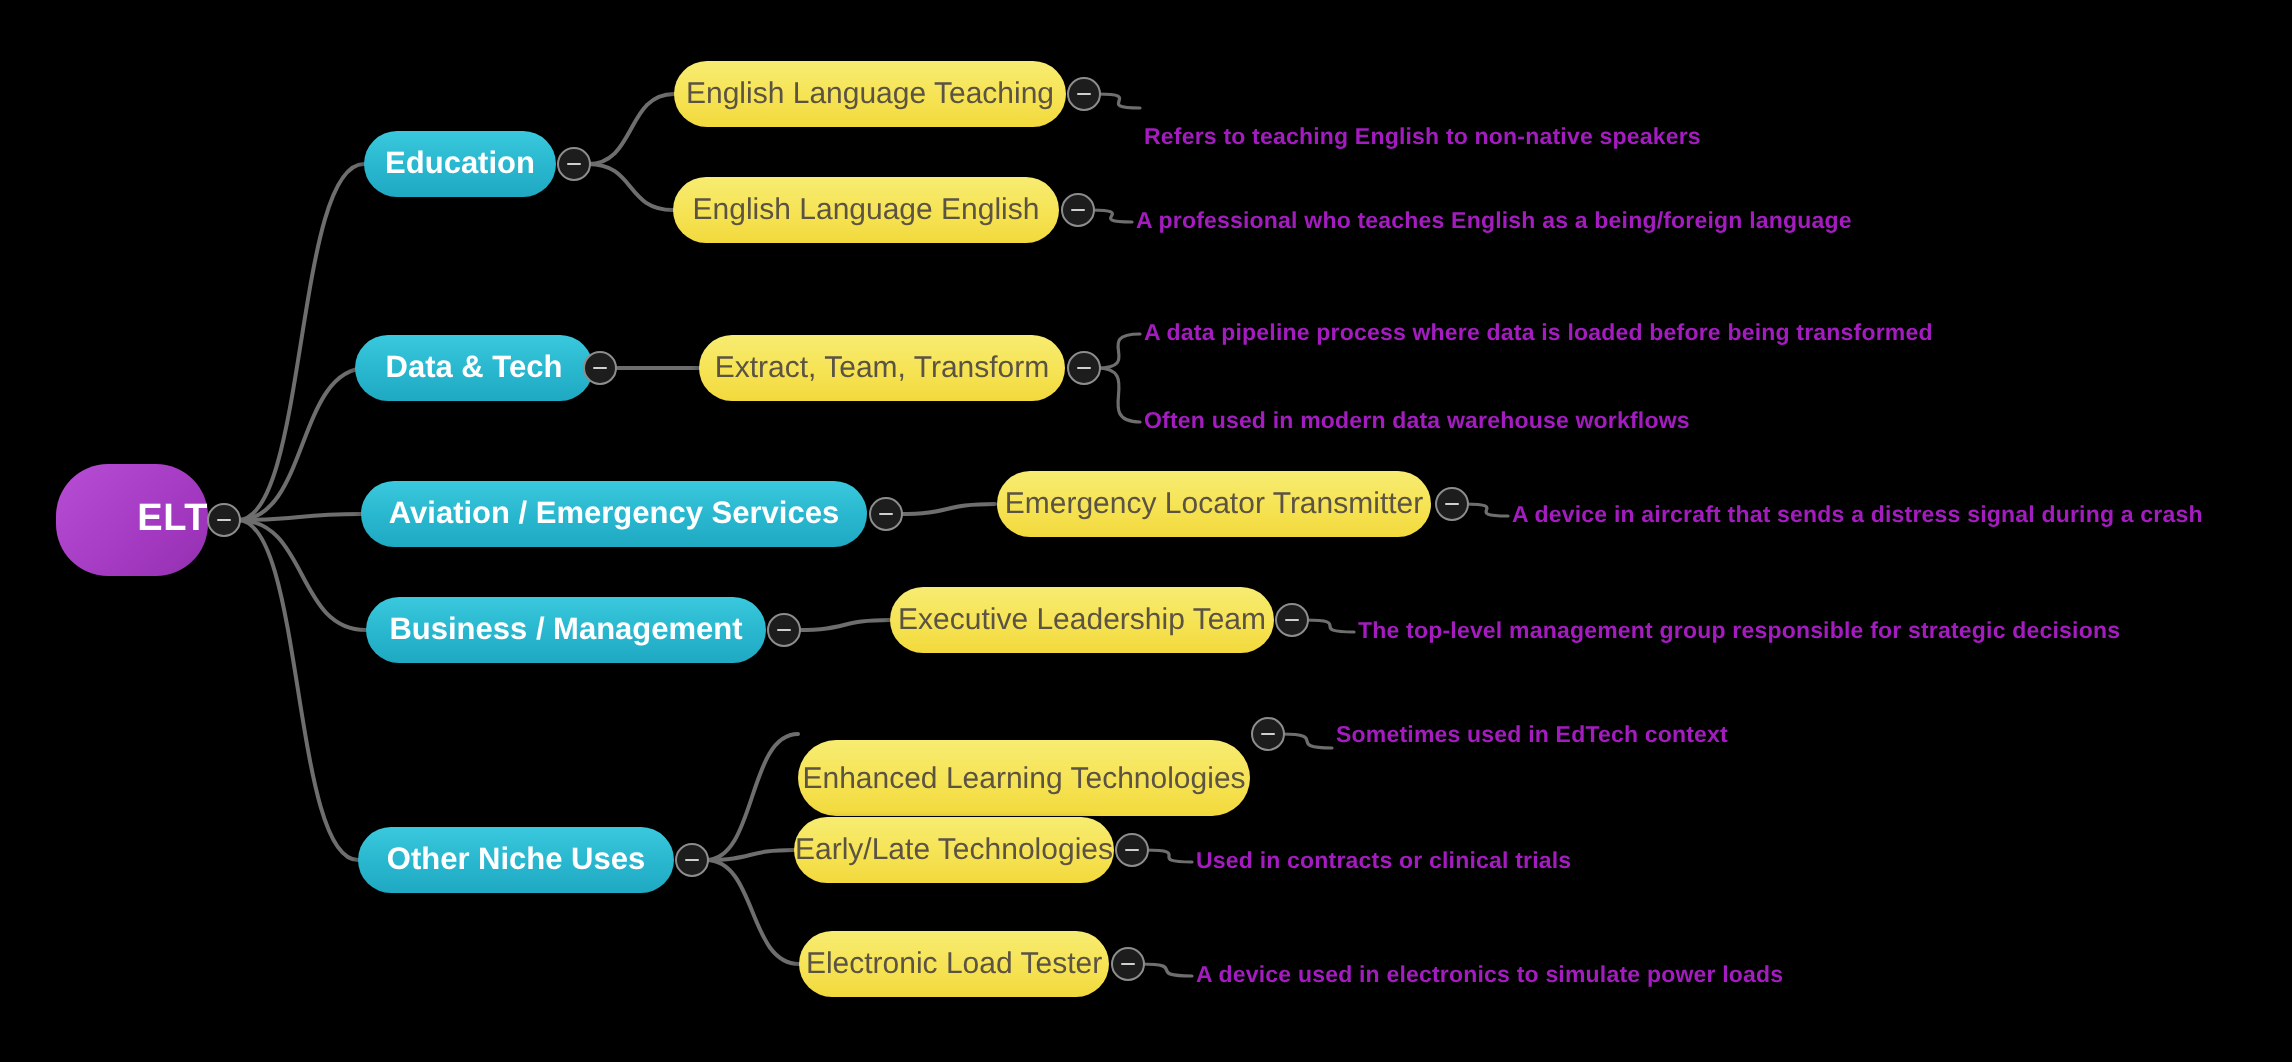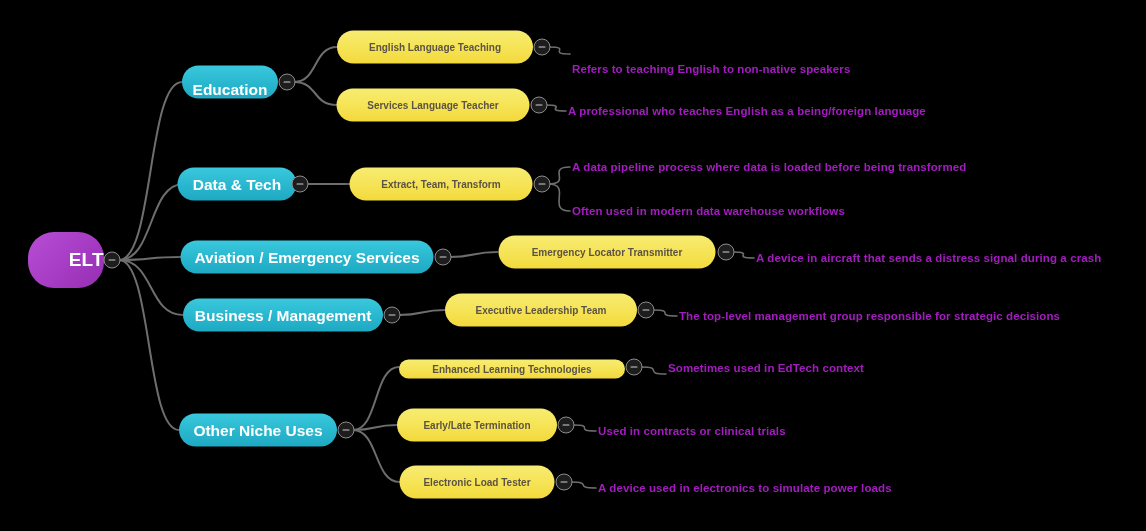--- a/index.html
+++ b/index.html
@@ -48,22 +48,22 @@
     color: #ffffff;
     font-weight: bold;
     font-size: 15.5px;
     padding: 0 16px;
     box-shadow: 0 2px 5px rgba(0,0,0,0.5);
   }
   .node-leaf {
     border-radius: 20px;
     background: linear-gradient(180deg, #f7ec72 0%, #f6e354 55%, #f2d93c 100%);
     color: #5b5343;
-    font-weight: bold;
-    font-size: 10px;
+    font-weight: normal;
+    font-size: 15px;
     padding: 0 16px;
     box-shadow: 0 2px 5px rgba(0,0,0,0.5);
   }
   .desc {
     position: absolute;
     transform: translateY(-50%);
     color: #a41cc0;
     font-size: 11.5px;
     font-weight: bold;
     white-space: nowrap;
@@ -116,31 +116,31 @@
       <path d="M 353 430 C 377.2 430, 372.8 425, 397 425" fill="none" stroke="#6e6e6e" stroke-width="2" stroke-linecap="round"></path>
       <path d="M 573 425 C 597 425, 572 431, 596 431" fill="none" stroke="#6e6e6e" stroke-width="1.6" stroke-linecap="round"></path>
       <path d="M 353 430 C 378.575 430, 373.925 482, 399.5 482" fill="none" stroke="#6e6e6e" stroke-width="2" stroke-linecap="round"></path>
       <path d="M 570.5 482 C 594.5 482, 572 488, 596 488" fill="none" stroke="#6e6e6e" stroke-width="1.6" stroke-linecap="round"></path>
     </svg>
   <div id="node-layer">
       <div class="node node-root" style="left: 66px; top: 260px; width: 76px; height: 56px;">
         <span>ELT</span>
       </div>
       <div class="toggle" style="left: 112px; top: 260px;"></div>
-      <div class="node node-branch" style="left: 230px; top: 82px; width: 96px; height: 33px; align-items: flex-end;">
+      <div class="node node-branch" style="left: 230px; top: 82px; width: 96px; height: 33px;">
         <span>Education</span>
       </div>
       <div class="toggle" style="left: 287px; top: 82px;"></div>
       <div class="node node-leaf" style="left: 435px; top: 47px; width: 196px; height: 33px;">
         <span>English Language Teaching</span>
       </div>
       <div class="toggle" style="left: 542px; top: 47px;"></div>
       <div class="desc" style="left: 572px; top: 54px; margin-top: 15px;">Refers to teaching English to non-native speakers</div>
       <div class="node node-leaf" style="left: 433px; top: 105px; width: 193px; height: 33px;">
-        <span>Services Language Teacher</span>
+        <span>English Language English</span>
       </div>
       <div class="toggle" style="left: 538.5px; top: 105px;"></div>
       <div class="desc" style="left: 568px; top: 111px;">A professional who teaches English as a being/foreign language</div>
       <div class="node node-branch" style="left: 237px; top: 184px; width: 119px; height: 33px;">
         <span>Data &amp; Tech</span>
       </div>
       <div class="toggle" style="left: 299.5px; top: 184px;"></div>
       <div class="node node-leaf" style="left: 441px; top: 184px; width: 183px; height: 33px;">
         <span>Extract, Team, Transform</span>
       </div>
@@ -162,27 +162,27 @@
       <div class="toggle" style="left: 392px; top: 315px;"></div>
       <div class="node node-leaf" style="left: 541px; top: 310px; width: 192px; height: 33px;">
         <span>Executive Leadership Team</span>
       </div>
       <div class="toggle" style="left: 646px; top: 310px;"></div>
       <div class="desc" style="left: 679px; top: 316px;">The top-level management group responsible for strategic decisions</div>
       <div class="node node-branch" style="left: 258px; top: 430px; width: 158px; height: 33px;">
         <span>Other Niche Uses</span>
       </div>
       <div class="toggle" style="left: 346px; top: 430px;"></div>
-      <div class="node node-leaf" style="left: 512px; top: 369px; width: 226px; height: 19px;">
+      <div class="node node-leaf" style="left: 512px; top: 389px; width: 226px; height: 38px;">
         <span>Enhanced Learning Technologies</span>
       </div>
       <div class="toggle" style="left: 634px; top: 367px;"></div>
       <div class="desc" style="left: 668px; top: 368px;">Sometimes used in EdTech context</div>
       <div class="node node-leaf" style="left: 477px; top: 425px; width: 160px; height: 33px;">
-        <span>Early/Late Termination</span>
+        <span>Early/Late Technologies</span>
       </div>
       <div class="toggle" style="left: 566px; top: 425px;"></div>
       <div class="desc" style="left: 598px; top: 431px;">Used in contracts or clinical trials</div>
       <div class="node node-leaf" style="left: 477px; top: 482px; width: 155px; height: 33px;">
         <span>Electronic Load Tester</span>
       </div>
       <div class="toggle" style="left: 563.5px; top: 482px;"></div>
       <div class="desc" style="left: 598px; top: 488px;">A device used in electronics to simulate power loads</div>
     </div>
 </div>

